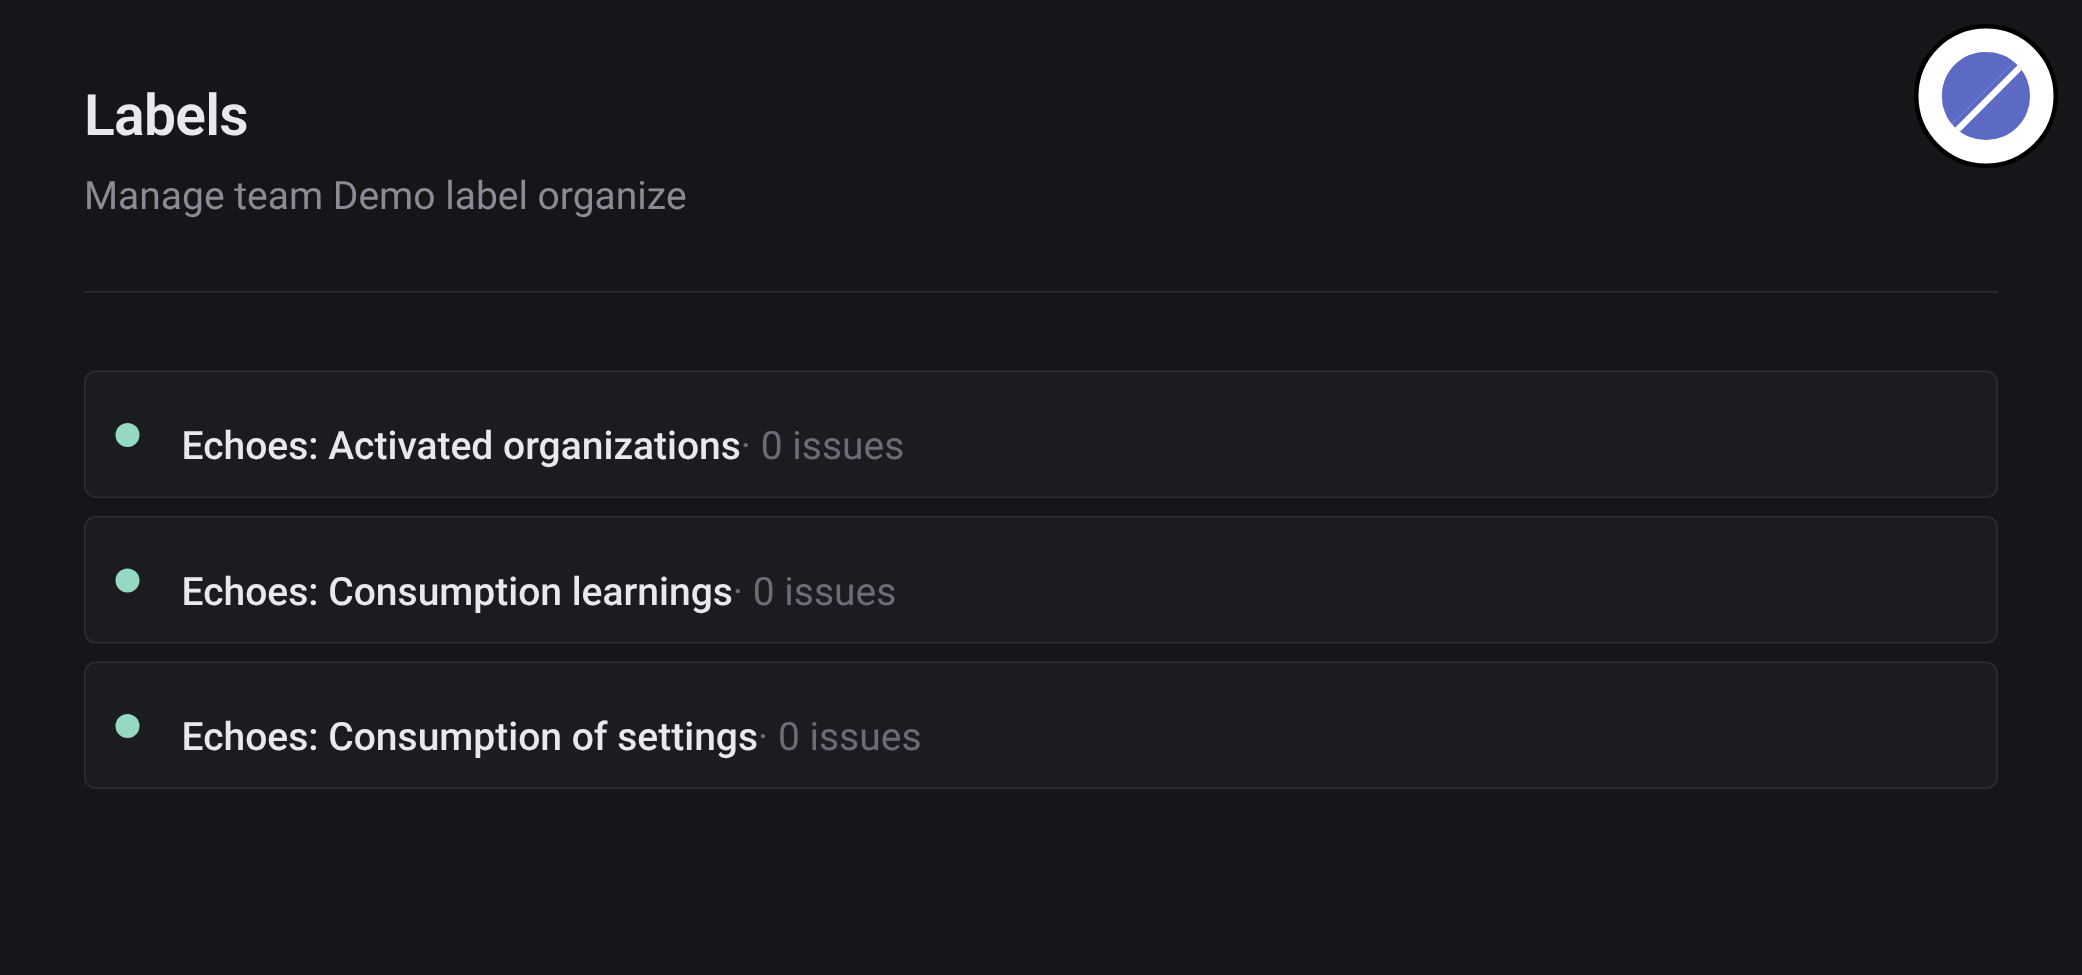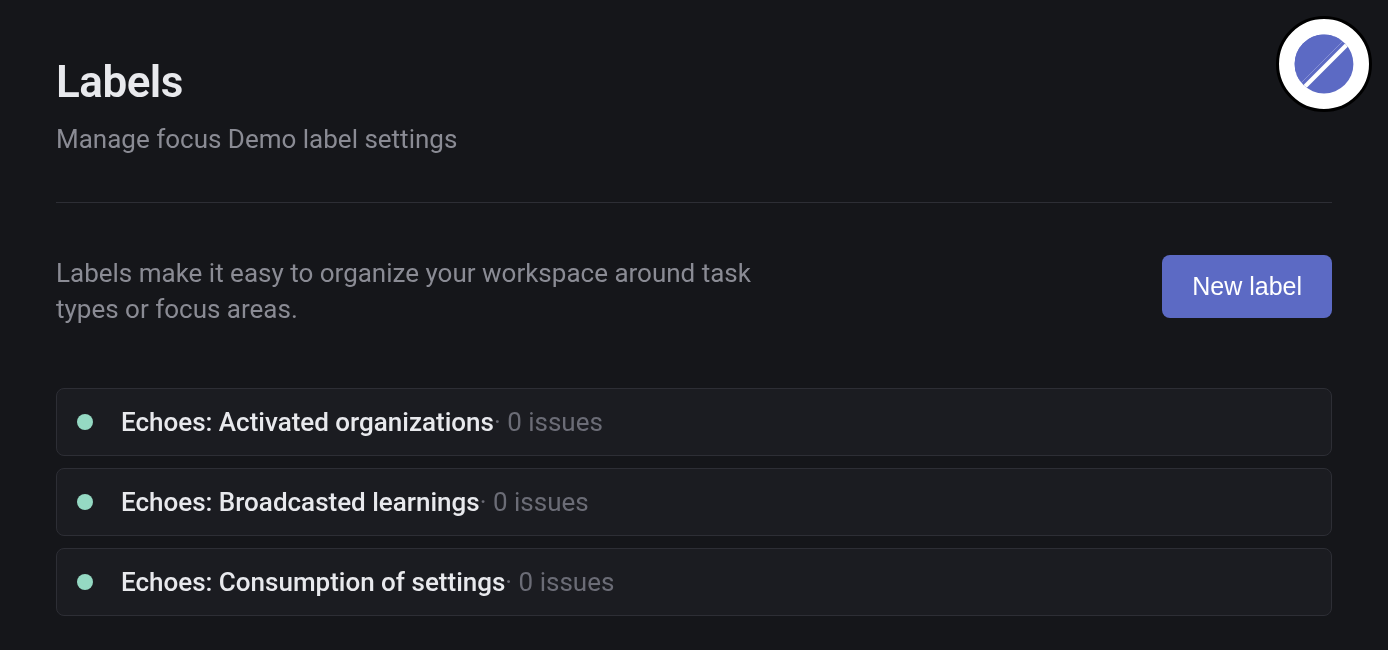--- a/index.html
+++ b/index.html
@@ -16,21 +16,21 @@
       position: relative;
       overflow: hidden;
     }
     
     .container {
       padding: 56px;
     }
     
     .page-title {
       color: #e8e9ed;
-      font-size: 44px;
+      font-size: 38px;
       font-weight: 600;
       letter-spacing: -0.5px;
       margin-bottom: 16px;
     }
     
     .page-subtitle {
       color: #8a8b94;
       font-size: 26px;
       font-weight: 400;
       margin-bottom: 48px;
@@ -104,20 +104,21 @@
     .label-name {
       color: #e8e9ed;
       font-size: 26px;
       font-weight: 500;
     }
     
     .label-meta {
       color: #6b6c76;
       font-size: 26px;
       font-weight: 400;
+      margin-top: 17px;
     }
     
     .linear-badge {
       position: absolute;
       top: 16px;
       right: 16px;
       width: 96px;
       height: 96px;
       border-radius: 50%;
       background-color: #ffffff;
@@ -131,42 +132,38 @@
     .linear-logo {
       width: 70px;
       height: 70px;
     }
   </style>
 </head>
 <body>
 
 <div class="container">
   <h1 class="page-title">Labels</h1>
-  <p class="page-subtitle">Manage focus Demo label settings</p>
+  <p class="page-subtitle">Manage team Demo label organize</p>
 
   <hr class="divider">
 
-  <div class="description-row">
-    <p class="description-text">Labels make it easy to organize your workspace around task types or focus areas.</p>
-    <button class="new-label-button">New label</button>
-  </div>
 
   <div class="labels-list">
     <div class="label-item">
       <span class="label-color-dot" style="background-color: rgb(149, 217, 195);"></span>
       <div class="label-text-wrapper">
         <span class="label-name">Echoes: Activated organizations</span>
         <span class="label-meta"> · 0 issues</span>
       </div>
     </div>
 
     <div class="label-item">
       <span class="label-color-dot" style="background-color: rgb(149, 217, 195);"></span>
       <div class="label-text-wrapper">
-        <span class="label-name">Echoes: Broadcasted learnings</span>
+        <span class="label-name">Echoes: Consumption learnings</span>
         <span class="label-meta"> · 0 issues</span>
       </div>
     </div>
 
     <div class="label-item">
       <span class="label-color-dot" style="background-color: rgb(149, 217, 195);"></span>
       <div class="label-text-wrapper">
         <span class="label-name">Echoes: Consumption of settings</span>
         <span class="label-meta"> · 0 issues</span>
       </div>

